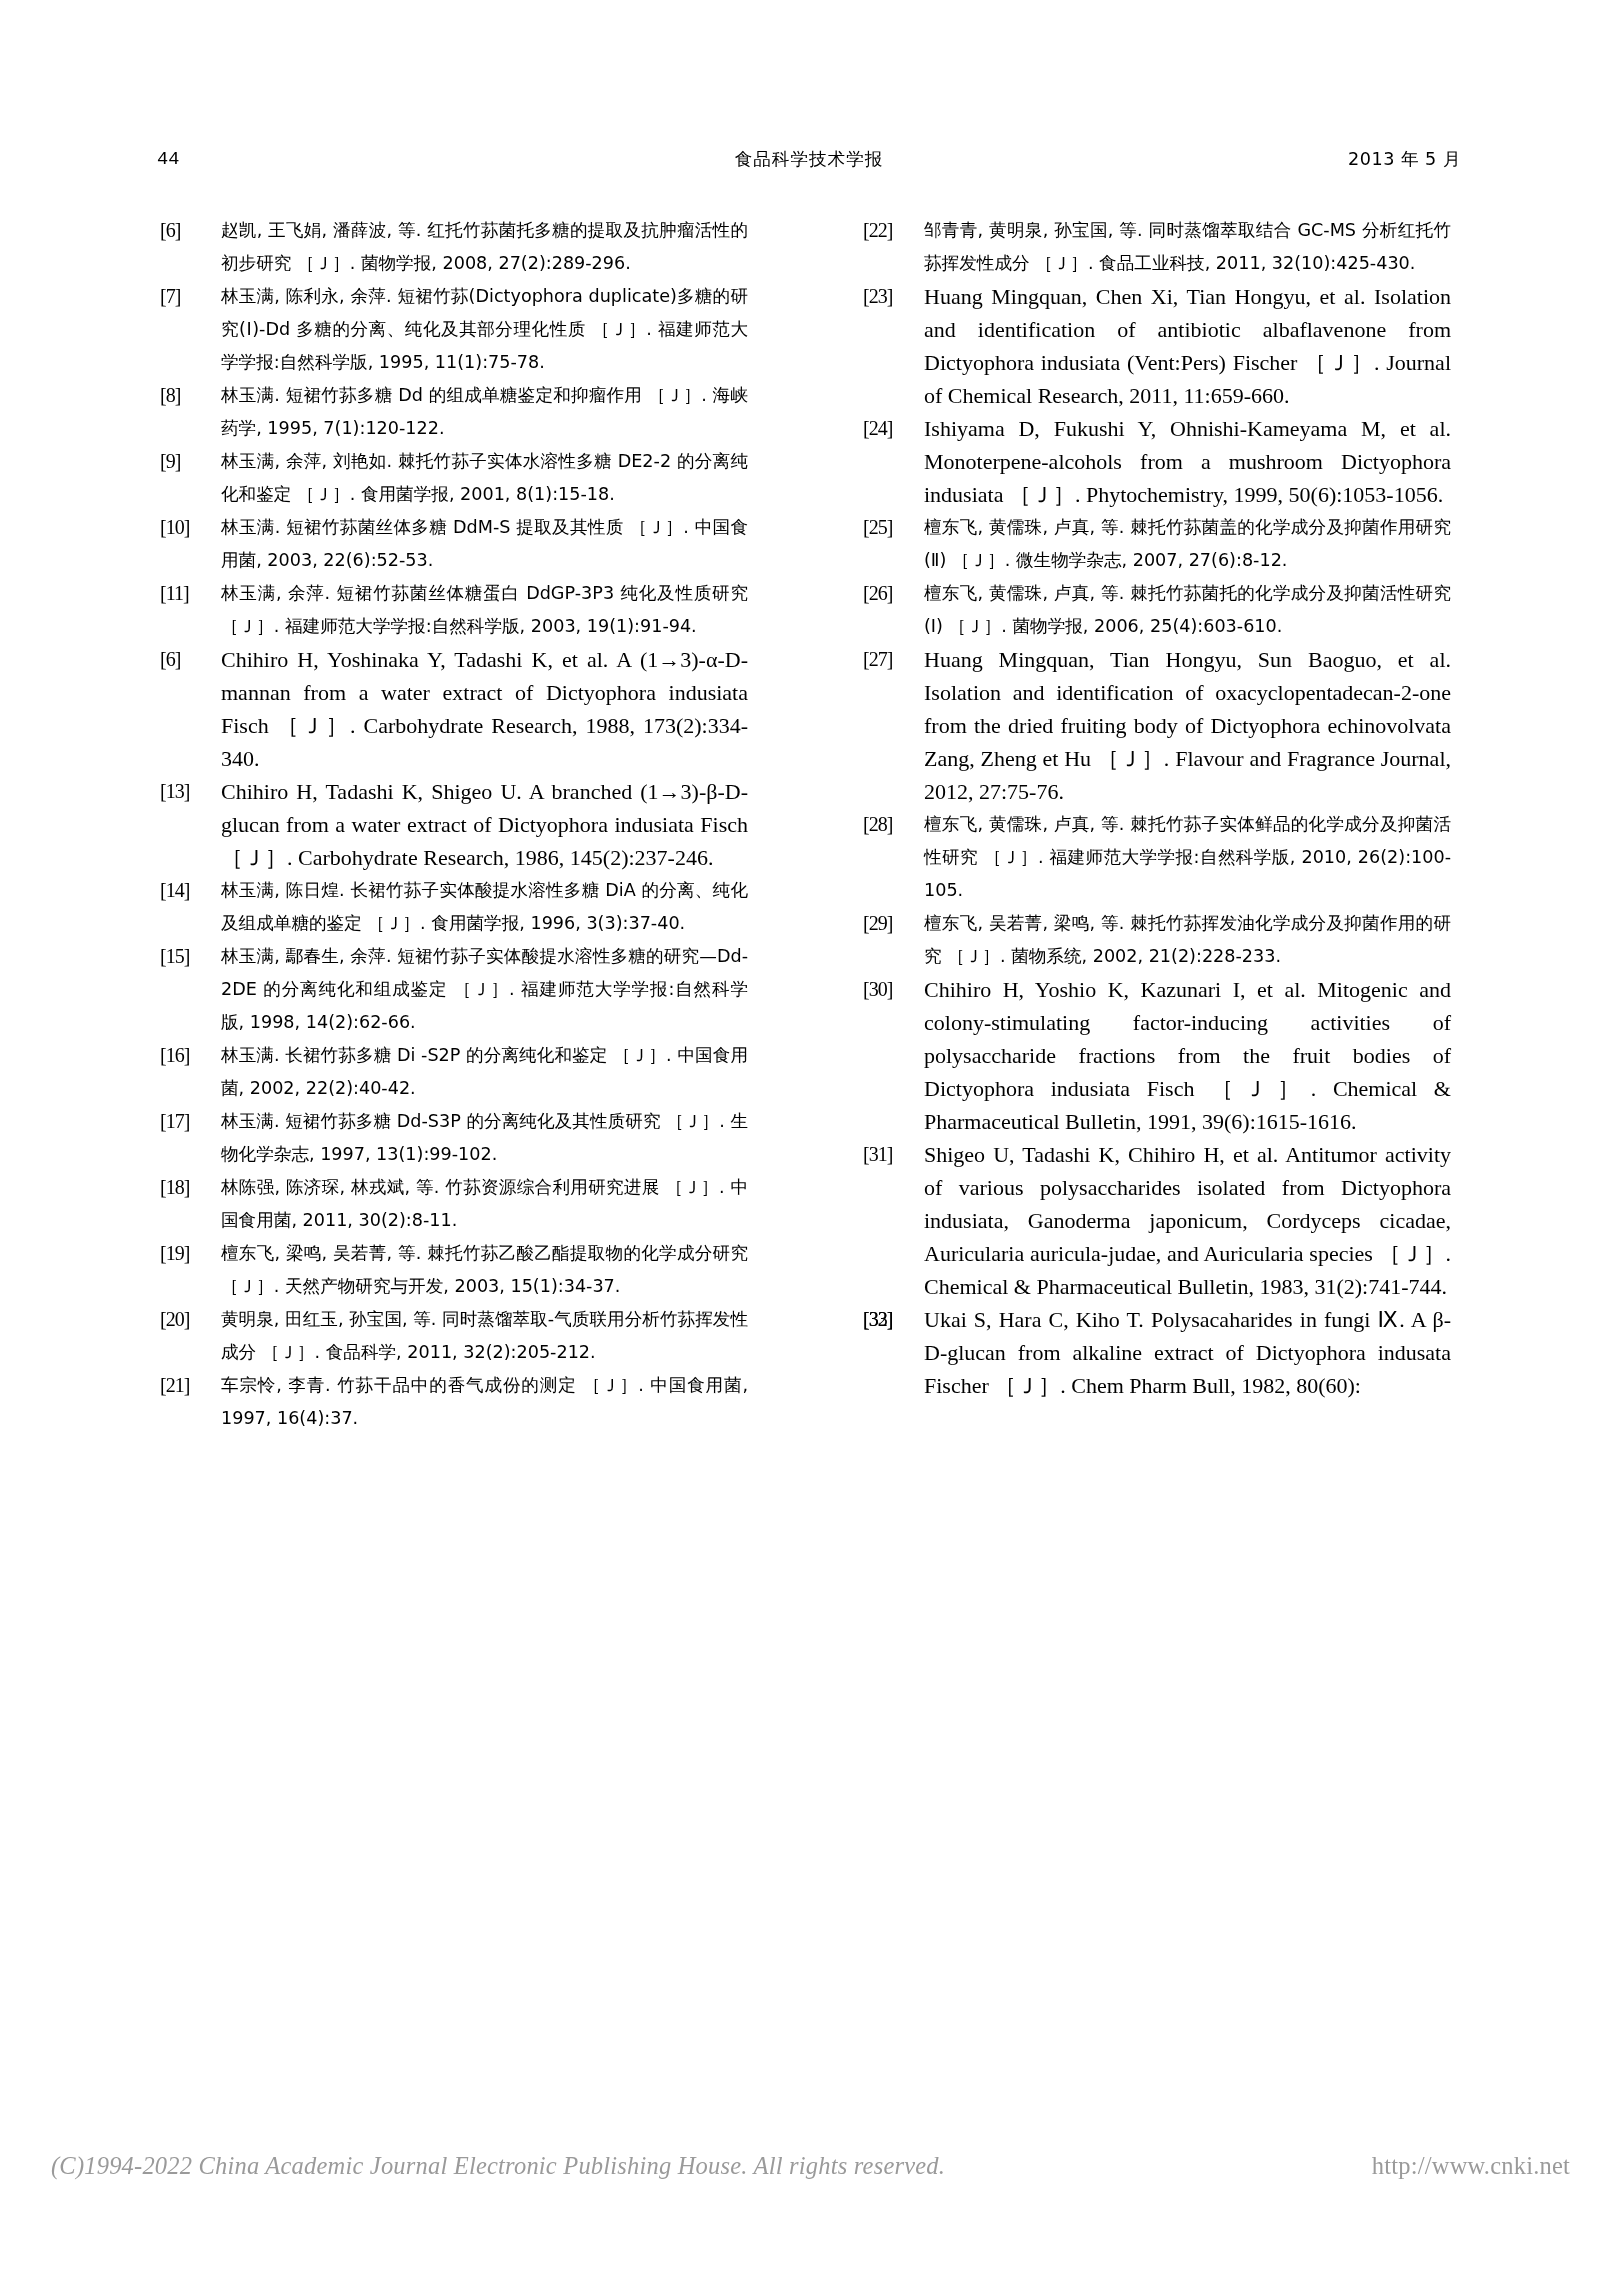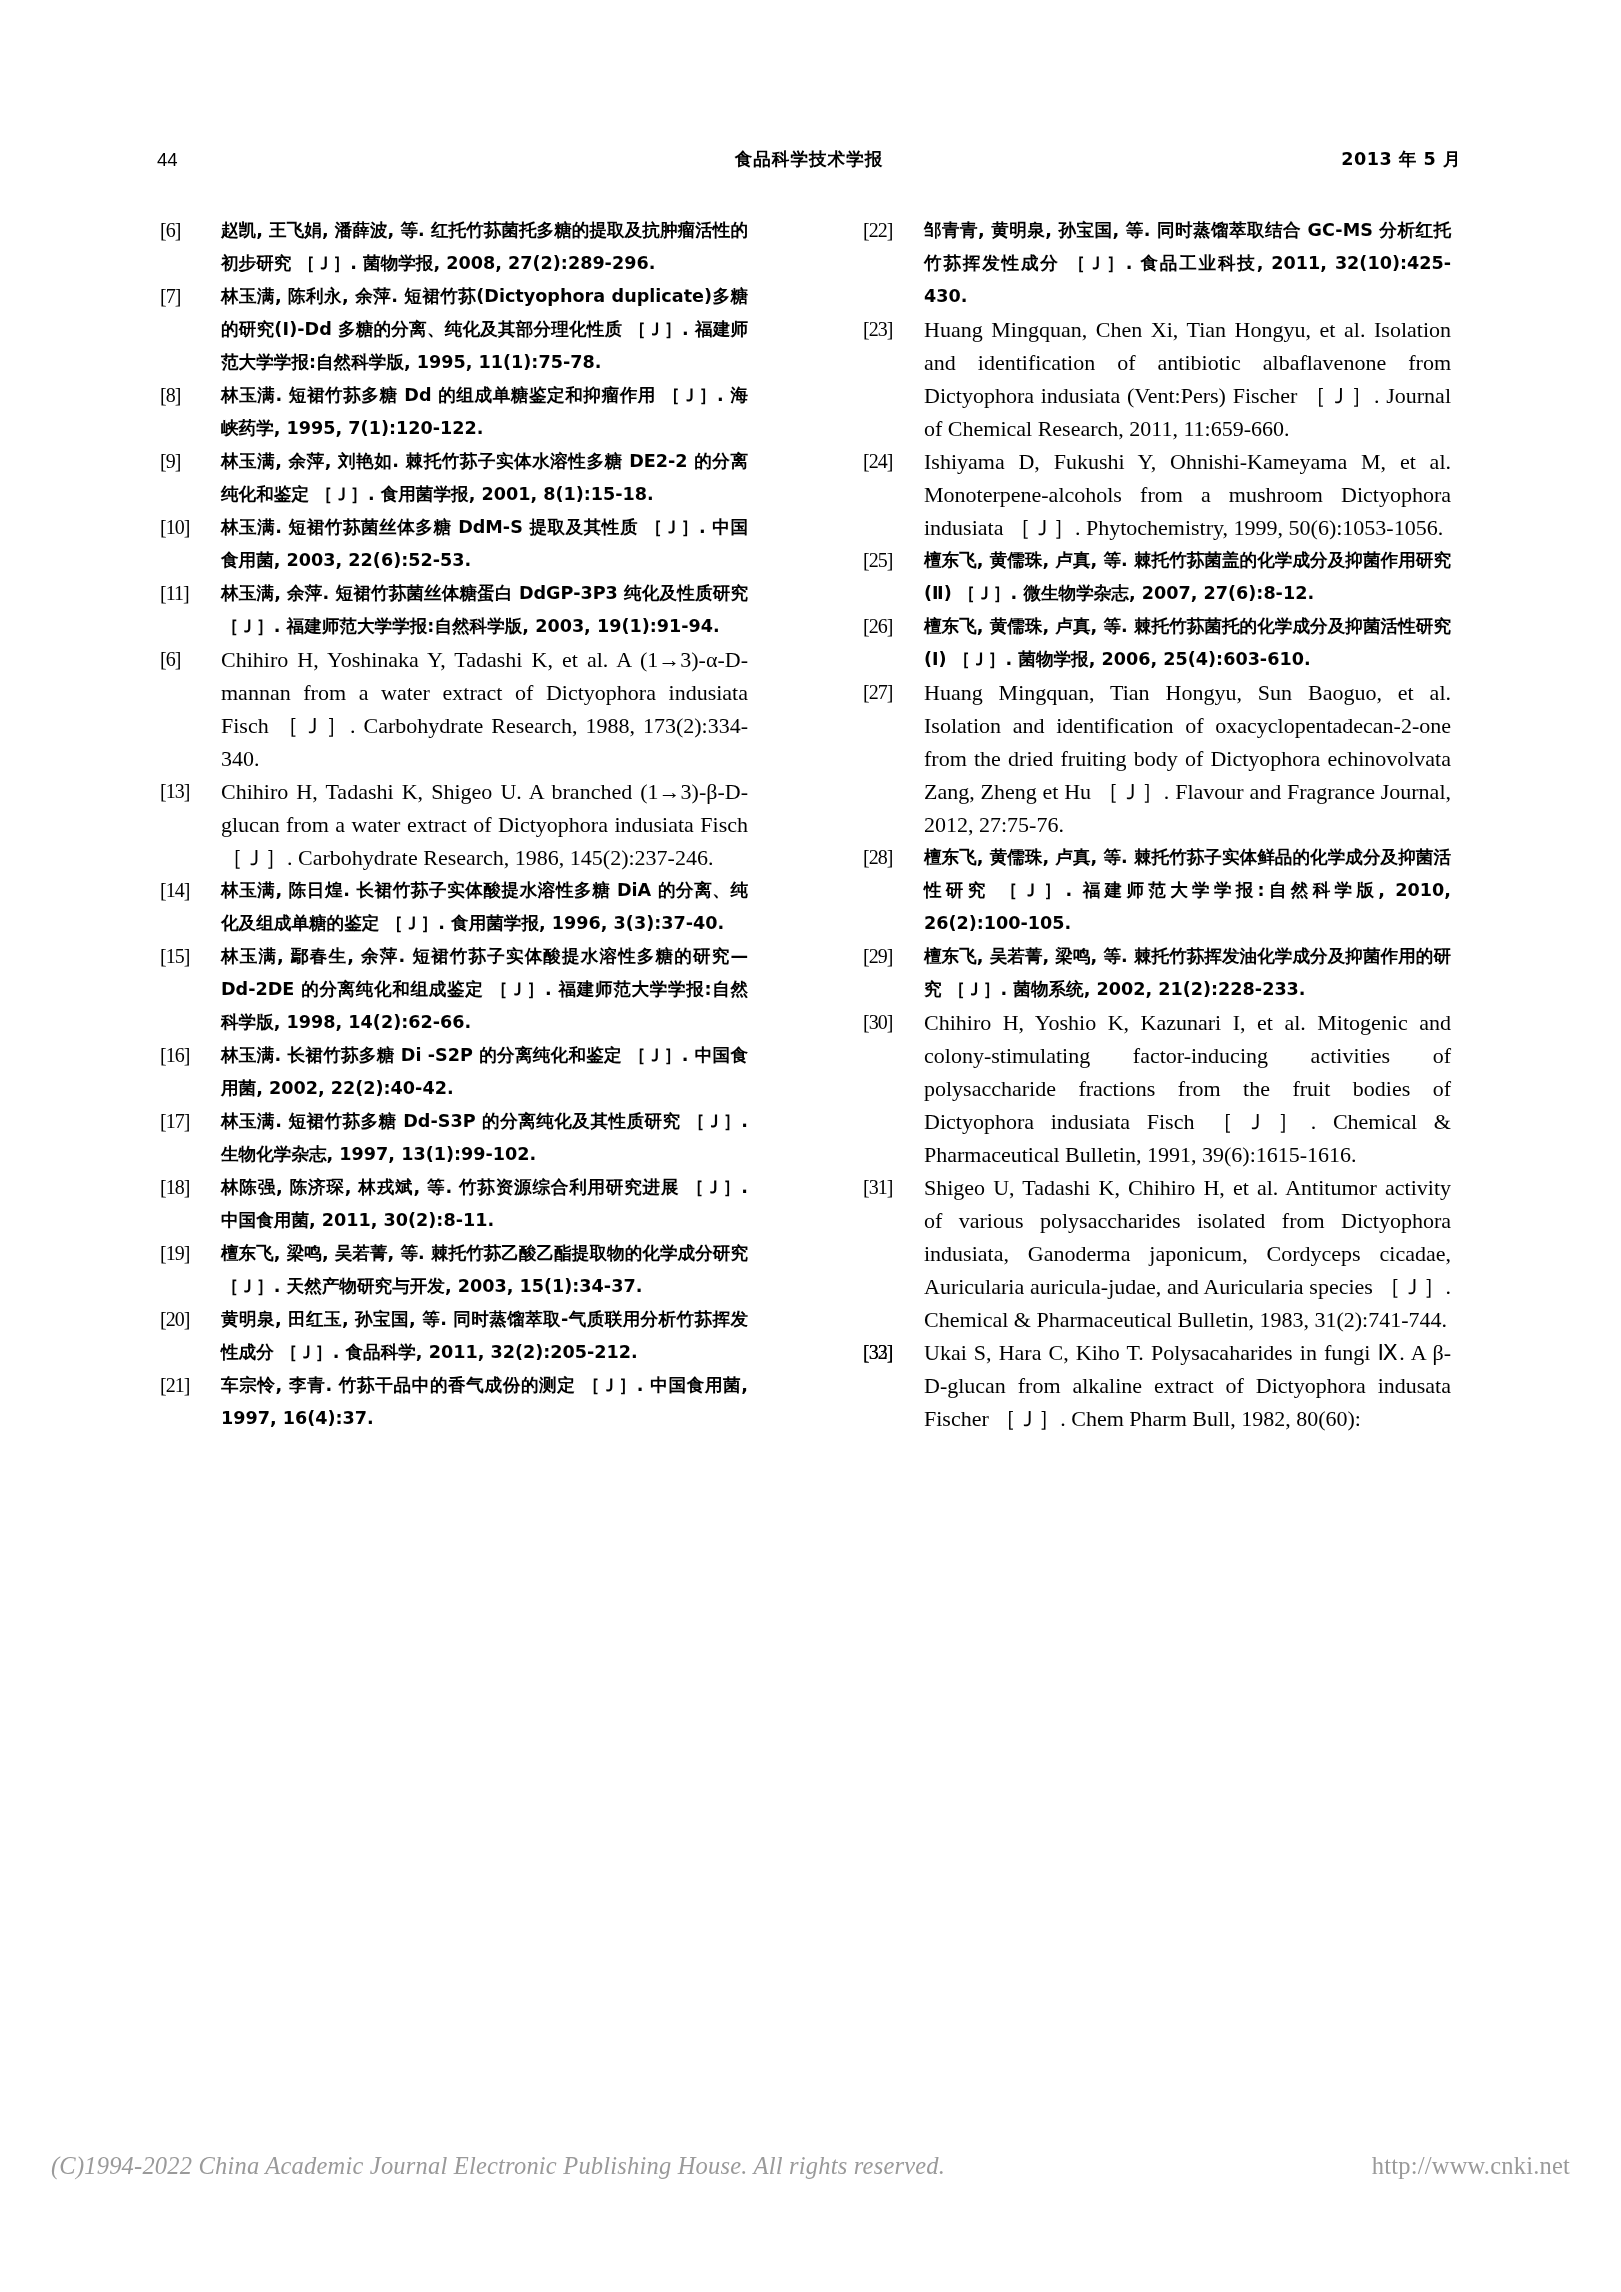--- a/index.html
+++ b/index.html
@@ -28,21 +28,21 @@
     top: 145px;
     width: 1304px;
     height: 29px;
     font-size: 18.6px;
     line-height: 29px;
   }
   .header .h-left {
     position: absolute;
     left: 0;
     top: 0;
-    font-family: Liberation Sans, sans-serif;
+    font-family: Liberation Mono, monospace;
   }
   .header .h-center {
     position: absolute;
     left: 0;
     top: 0;
     width: 100%;
     text-align: center;
     letter-spacing: 1px;
   }
   .header .h-right {
@@ -85,21 +85,20 @@
     text-align: left;
     font-size: 20px;
     letter-spacing: -1px;
   }
   .ref .body {
     display: block;
   }
   .cn {
     font-family: "DejaVu Sans", sans-serif;
     font-size: 17.6px;
-    font-weight: bold;
   }
   .en {
     font-family: Liberation Serif, serif;
     font-size: 22px;
   }
 
   
   .footer {
     position: absolute;
     left: 51px;

